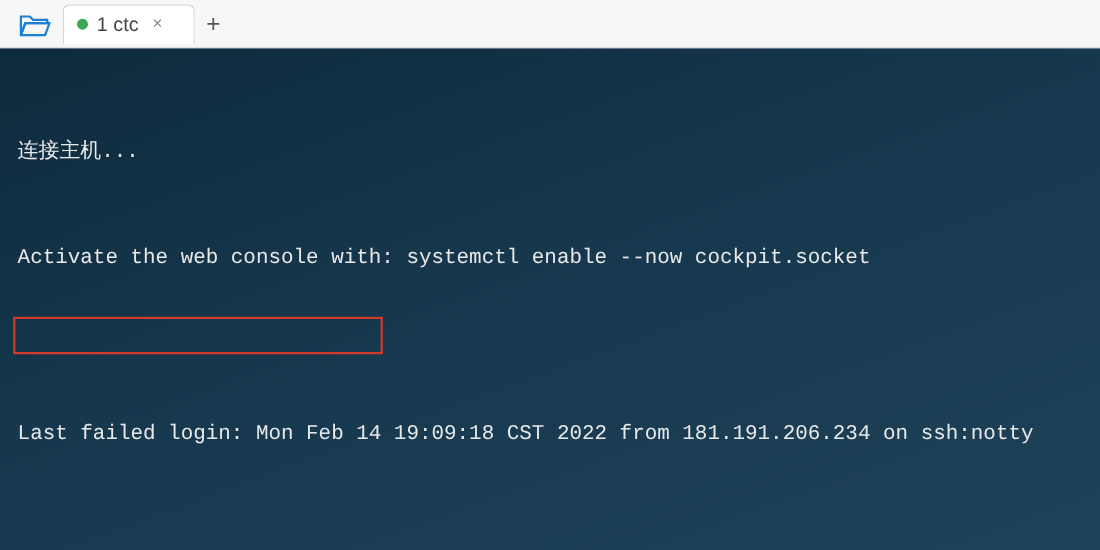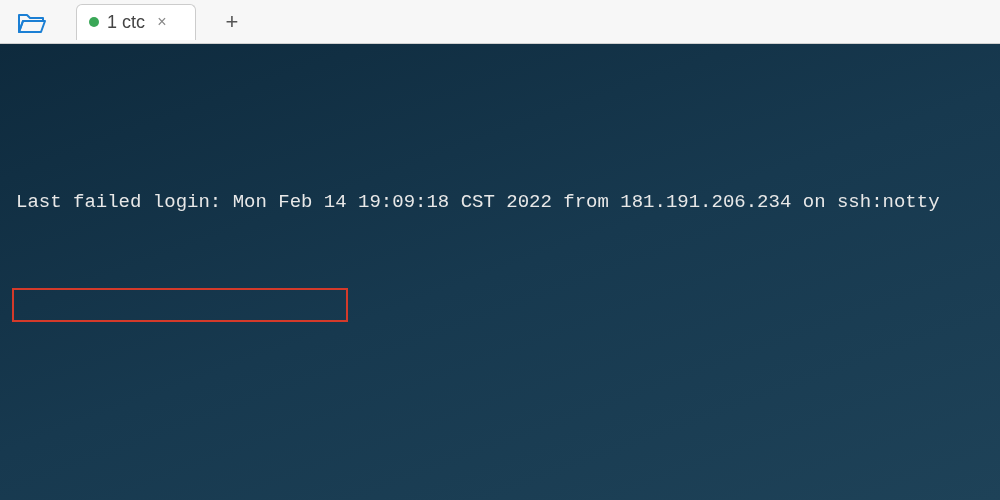--- a/index.html
+++ b/index.html
@@ -1,18 +1,18 @@
 <!DOCTYPE html>
 <html><head>
 <meta charset="utf-8">
 <style>
   * { margin: 0; padding: 0; box-sizing: border-box; }
   html, body { width: 1000px; height: 500px; overflow: hidden; font-family: "Segoe UI", Arial, sans-serif; }
   .window { width: 100%; height: 100%; display: flex; flex-direction: column; background: #f5f5f5; }
-  .tabbar { height: 44px; background: #f7f7f7; border-bottom: 1px solid #d0d0d0; display: flex; align-items: center; padding-left: 8px; gap: 20px; }
+  .tabbar { height: 44px; background: #f7f7f7; border-bottom: 1px solid #d0d0d0; display: flex; align-items: center; padding-left: 8px; gap: 1px; }
   .folder-icon { width: 48px; height: 40px; display: flex; align-items: center; justify-content: center; cursor: pointer; }
   .tab { height: 36px; background: #fff; border: 1px solid #ccc; border-bottom: none; border-radius: 6px 6px 0 0; display: flex; align-items: center; padding: 0 12px; gap: 8px; min-width: 120px; }
   .tab .dot { width: 10px; height: 10px; border-radius: 50%; background: #3aa757; }
   .tab .label { font-size: 18px; color: #444; font-weight: 500; }
   .tab .close { width: 18px; height: 18px; display: flex; align-items: center; justify-content: center; color: #888; cursor: pointer; font-size: 16px; }
   .newtab { width: 32px; height: 32px; display: flex; align-items: center; justify-content: center; color: #555; font-size: 22px; cursor: pointer; }
   .terminal {
     flex: 1;
     background: linear-gradient(160deg, #0e2a3d 0%, #17394f 50%, #1e4258 100%);
     color: #e8e8e8;
@@ -45,20 +45,22 @@
     </div>
     <div class="tab">
       <span class="dot"></span>
       <span class="label">1 ctc</span>
       <span class="close">×</span>
     </div>
     <div class="newtab">+</div>
   </div>
 
   <div class="terminal">
+    <div class="line">连接主机...</div>
+    <div class="line">Activate the web console with: systemctl enable --now cockpit.socket</div>
     <div class="line"></div>
     <div class="line">Last failed login: Mon Feb 14 19:09:18 CST 2022 from 181.191.206.234 on ssh:notty</div>
     
     
     
 
     
 
     
 

